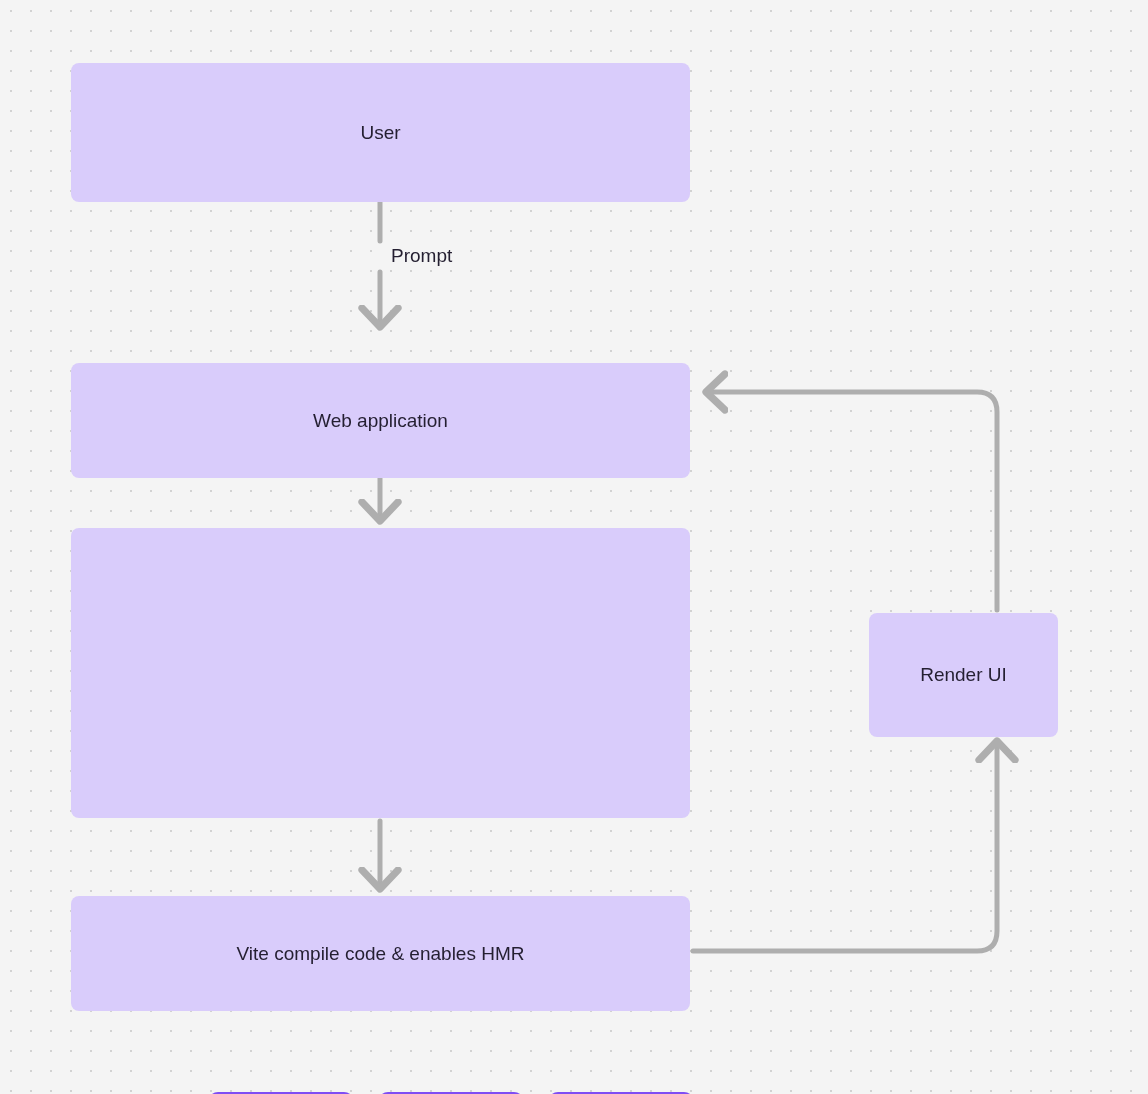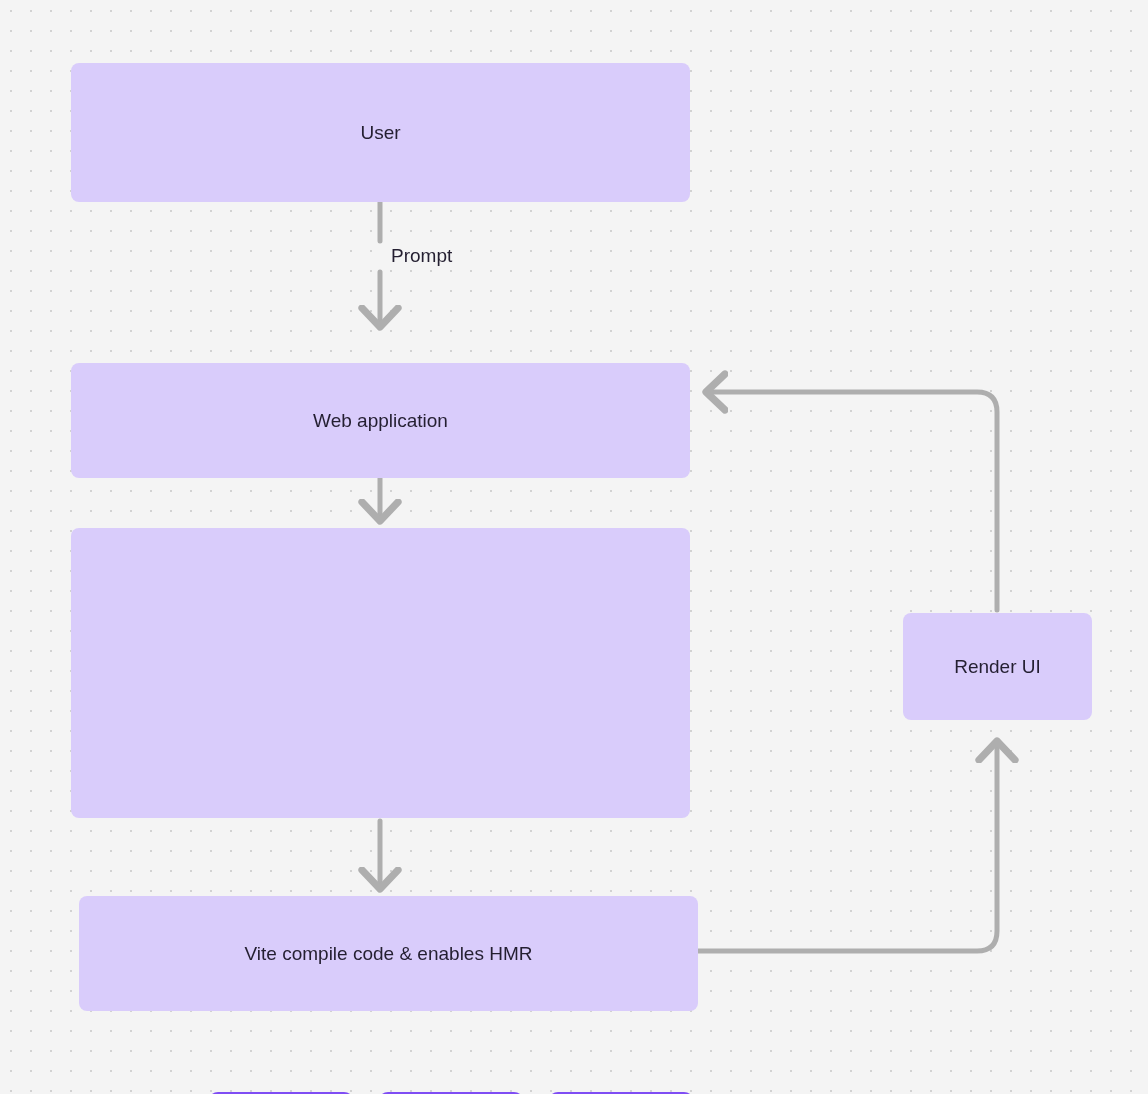--- a/index.html
+++ b/index.html
@@ -58,22 +58,22 @@
     font-size: 19px;
     background: #F4F4F4;
     padding: 0 5px;
     white-space: nowrap;
     line-height: 1.2;
   }
   
   #node-user        { left: 71px;  top: 63px;  width: 619px; height: 139px; }
   #node-webapp      { left: 71px;  top: 335px; width: 619px; height: 115px; margin-top: 28px; }
   #node-components  { left: 71px;  top: 528px; width: 619px; height: 290px; }
-  #node-vite        { left: 79px;  top: 896px; width: 619px; height: 115px; }
-  #node-render      { left: 903px; top: 613px; width: 189px; height: 107px; }
+  #node-vite        { left: 71px;  top: 896px; width: 619px; height: 115px; }
+  #node-render      { left: 869px; top: 613px; width: 189px; height: 124px; }
   #node-html        { left: 137px; top: 564px; width: 146px; height: 108px; }
   #node-css         { left: 307px; top: 564px; width: 146px; height: 108px; }
   #node-js          { left: 477px; top: 564px; width: 146px; height: 108px; }
   #label-prompt     { left: 342px; top: 245px; margin-left: 44px; }
 </style>
 </head>
 <body>
 
 <div id="canvas">
 

